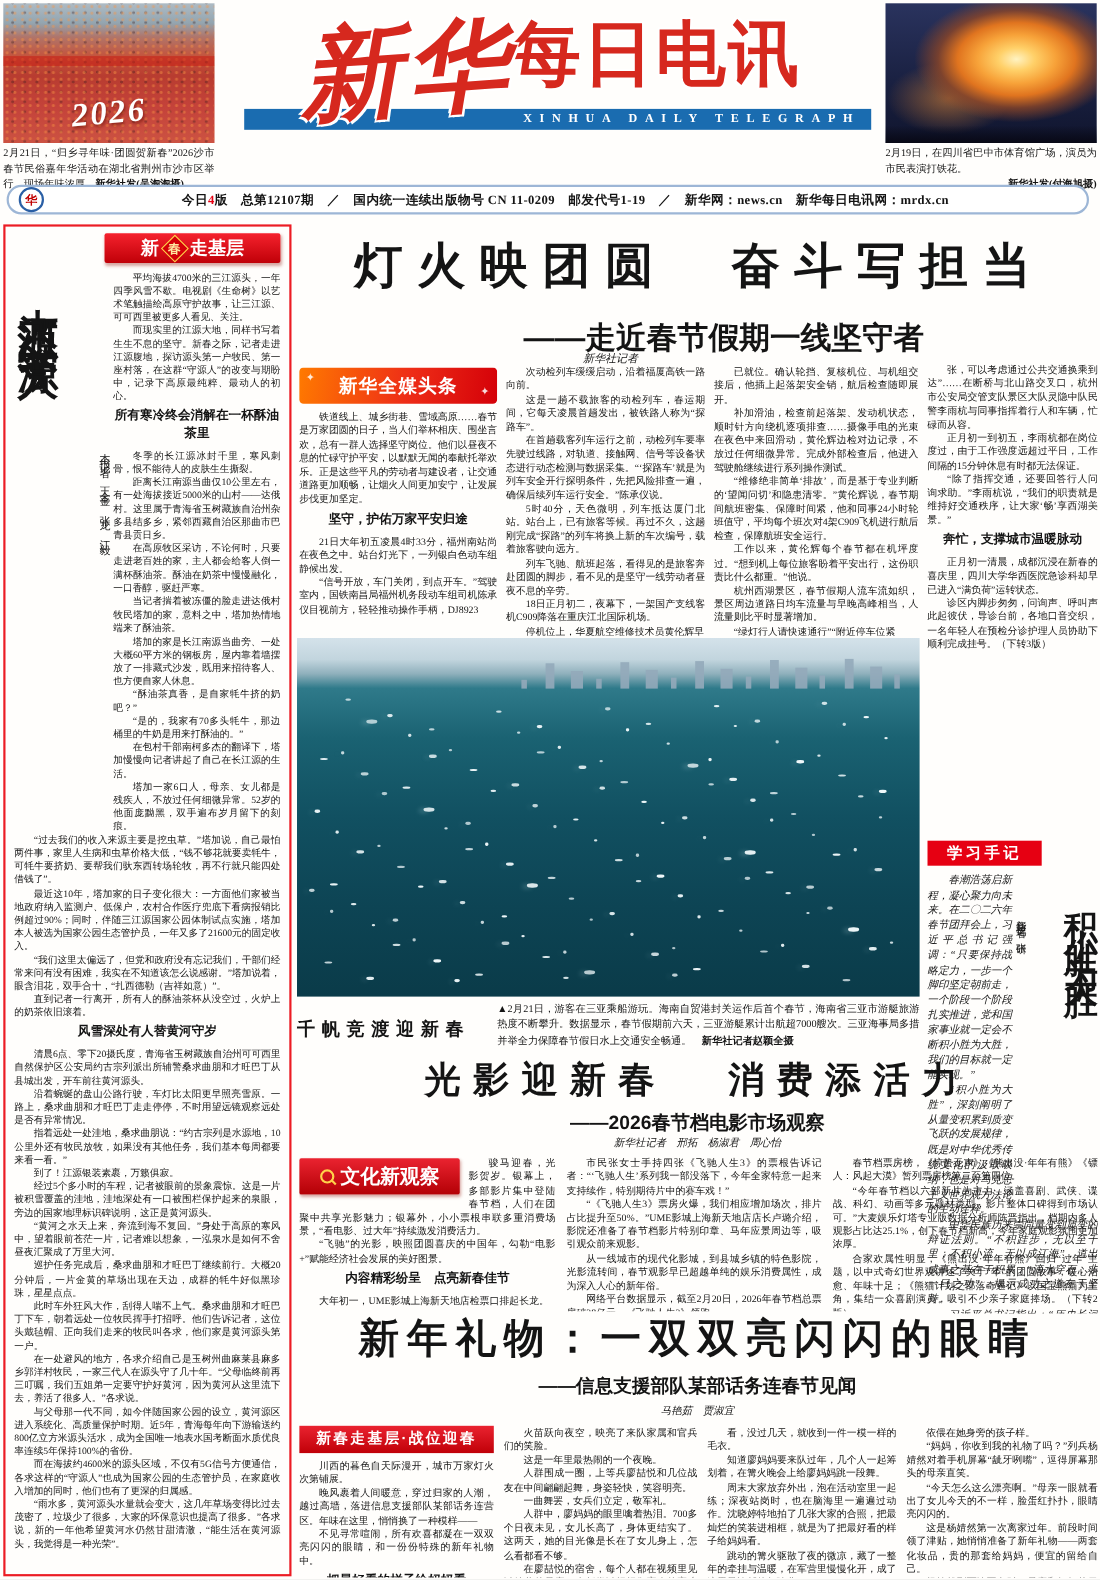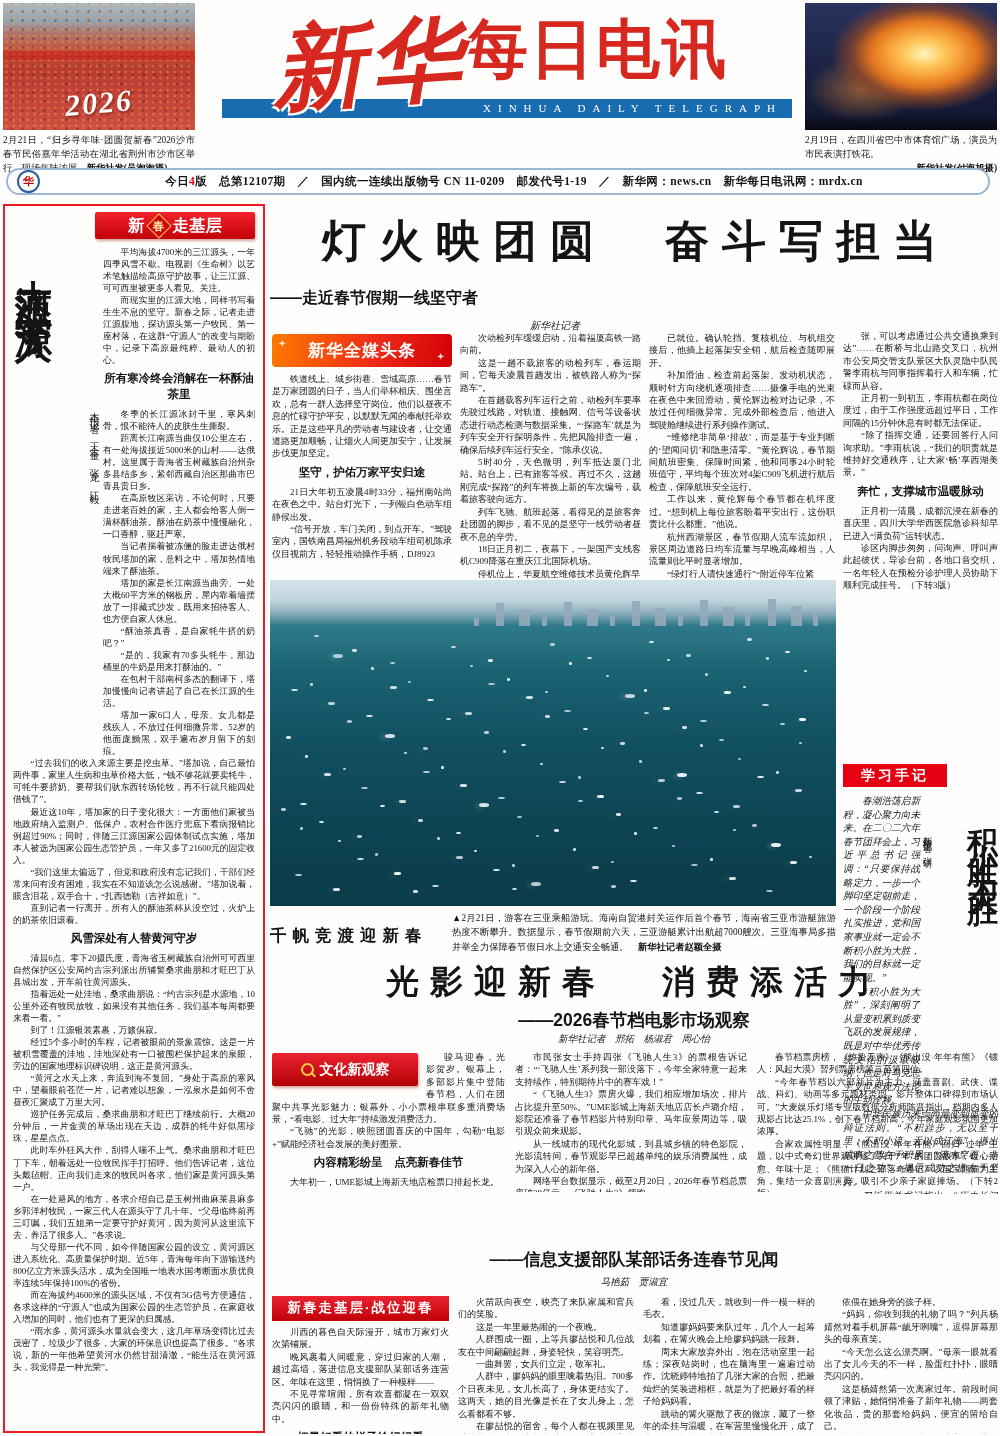--- a/index.html
+++ b/index.html
@@ -24,21 +24,21 @@
   #photoR:after{content:"";position:absolute;left:0;right:0;bottom:0;height:16px;
     background:linear-gradient(transparent,rgba(8,8,20,.95));}
   .tcap{position:absolute;width:192px;font-size:9.3px;line-height:1.5;text-align:justify;}
   #capL{left:3px;top:134px;} #capR{left:805px;top:134px;}
   .tcap .indent{text-indent:2em;margin:0;display:inline;}
   .tcap b{font-weight:bold;}
   #capR .credit-line{display:block;text-align:right;font-weight:bold;}
   
   #masthead{position:absolute;left:200px;top:2px;width:600px;height:164px;}
   #mastbar{position:absolute;left:22px;right:8px;top:97px;height:19px;background:#1a6cb0;}
-  #mastbar span{position:absolute;right:10px;top:3px;color:#fff;font-size:11px;font-weight:normal;letter-spacing:7px;}
+  #mastbar span{position:absolute;right:10px;top:3px;color:#fff;font-size:11px;font-weight:bold;letter-spacing:7px;}
   #masttitle{position:absolute;left:0;right:0;top:-6px;text-align:center;color:#d6281e;z-index:2;
     text-shadow:2px 2px 0 #fff,-2px -2px 0 #fff,2px -2px 0 #fff,-2px 2px 0 #fff;white-space:nowrap;}
   #masttitle .script{font-size:92px;font-weight:900;font-style:italic;letter-spacing:4px;
     display:inline-block;transform:rotate(-4deg) translateY(6px);}
   #masttitle .block{font-size:64px;font-weight:900;letter-spacing:2px;display:inline-block;vertical-align:18px;}
   #mastdate{position:absolute;left:0;right:0;top:124px;display:flex;justify-content:center;
     align-items:baseline;gap:16px;font-weight:bold;font-size:14.5px;white-space:nowrap;}
   #mastdate .dayred{color:#e60012;font-size:25px;}
   
   #infostrip{position:absolute;left:6px;top:168px;width:984px;height:27px;border:2px solid #9db6d6;
@@ -61,21 +61,21 @@
   #vtitle{position:absolute;left:0;top:4px;writing-mode:vertical-rl;font-size:37px;font-weight:900;
     letter-spacing:7px;line-height:1.05;}
   #vbyline{position:absolute;right:2px;top:158px;writing-mode:vertical-rl;font-size:10px;letter-spacing:4px;}
   #leftbody p{margin:0;text-indent:2em;}
   #leftbody h4, .ncol h4, .mcol h4, .gcol h4{font-family:"Liberation Sans","DejaVu Sans",sans-serif;
     font-size:11.5px;text-align:center;margin:5px 0;font-weight:bold;text-indent:0;}
   
   #maintitle{position:absolute;left:280px;top:212px;width:712px;display:flex;justify-content:space-between;
     padding:0 42px;box-sizing:border-box;font-size:44px;font-weight:900;white-space:nowrap;}
   #maintitle span{letter-spacing:13px;}
-  #mainsub{position:absolute;left:270px;top:288px;width:570px;text-align:left;font-size:16px;font-weight:bold;
+  #mainsub{position:absolute;left:270px;top:288px;width:570px;text-align:right;font-size:28px;font-weight:bold;
     font-family:"Liberation Sans","DejaVu Sans",sans-serif;}
   #mainby{position:absolute;left:270px;top:319px;width:570px;text-align:center;font-size:10px;font-style:italic;}
   .ncol,.mcol,.gcol{position:absolute;font-size:9px;line-height:1.38;text-align:justify;overflow:hidden;}
   .ncol p,.mcol p,.gcol p,#studybody p{margin:0;text-indent:2em;}
   #ncol1{left:272px;top:334px;width:180px;height:244px;}
   #ncol2{left:460px;top:332px;width:181px;height:246px;}
   #ncol3{left:649px;top:332px;width:186px;height:246px;}
   #ncol4{left:843px;top:330px;width:155px;height:428px;}
   .badge-qmtt{height:33px;margin-bottom:6px;background:linear-gradient(100deg,#ff7a00,#ee2d17 55%,#d40008);
     color:#fff;display:flex;align-items:center;justify-content:center;font-size:17px;font-weight:900;
@@ -97,21 +97,21 @@
   #movietitle{position:absolute;left:270px;top:960px;width:728px;display:flex;justify-content:center;gap:56px;
     font-size:33px;font-weight:900;white-space:nowrap;}
   #movietitle span{letter-spacing:11px;}
   #moviesub{position:absolute;left:270px;top:1008px;width:728px;text-align:center;font-size:17.5px;font-weight:bold;
     font-family:"Liberation Sans","DejaVu Sans",sans-serif;}
   #movieby{position:absolute;left:270px;top:1033px;width:728px;text-align:center;font-size:9.5px;font-style:italic;}
   #mcol1{left:272px;top:1051px;width:233px;height:141px;}
   #mcol2{left:515px;top:1051px;width:232px;height:141px;}
   #mcol3{left:757px;top:1051px;width:241px;height:141px;}
   .badge-whx{float:left;width:146px;height:33px;margin:2px 8px 3px 0;background:linear-gradient(180deg,#ea2330,#b30005);
-    color:#fff;display:flex;align-items:center;justify-content:center;gap:6px;font-size:14px;font-weight:900;
+    color:#fff;display:flex;align-items:center;justify-content:center;gap:6px;font-size:18px;font-weight:900;
     font-family:"Liberation Sans","DejaVu Sans",sans-serif;border-radius:2px;box-shadow:1px 2px 3px rgba(150,30,20,.4);}
   .mag{width:9px;height:9px;border:2px solid #ffd24a;border-radius:50%;position:relative;flex:0 0 auto;}
   .mag:after{content:"";position:absolute;width:5px;height:2px;background:#ffd24a;transform:rotate(45deg);
     right:-4px;bottom:-2px;}
   
   #gifttitle{position:absolute;left:270px;top:1192px;width:728px;text-align:center;font-size:37px;font-weight:900;
     letter-spacing:7px;white-space:nowrap;}
   #giftsub{position:absolute;left:270px;top:1248px;width:728px;text-align:center;font-size:17px;font-weight:bold;
     font-family:"Liberation Sans","DejaVu Sans",sans-serif;}
   #giftby{position:absolute;left:270px;top:1276px;width:728px;text-align:center;font-size:9.5px;font-style:italic;}
@@ -185,20 +185,21 @@
           <p>“酥油茶真香，是自家牦牛挤的奶吧？”</p>
           <p>“是的，我家有70多头牦牛，那边桶里的牛奶是用来打酥油的。”</p>
           <p>在包村干部南柯多杰的翻译下，塔加慢慢向记者讲起了自己在长江源的生活。</p>
           <p>塔加一家6口人，母亲、女儿都是残疾人，不放过任何细微异常。52岁的他面庞黝黑，双手遍布岁月留下的刻痕。</p>
           <p>“过去我们的收入来源主要是挖虫草。”塔加说，自己最怕两件事，家里人生病和虫草价格大低，“钱不够花就要卖牦牛，可牦牛要挤奶、要帮我们驮东西转场轮牧，再不行就只能四处借钱了”。</p>
           <p>最近这10年，塔加家的日子变化很大：一方面他们家被当地政府纳入监测户、低保户，农村合作医疗兜底下看病报销比例超过90%；同时，伴随三江源国家公园体制试点实施，塔加本人被选为国家公园生态管护员，一年又多了21600元的固定收入。</p>
           <p>“我们这里太偏远了，但党和政府没有忘记我们，干部们经常来问有没有困难，我实在不知道该怎么说感谢。”塔加说着，眼含泪花，双手合十，“扎西德勒（吉祥如意）”。</p>
           <p>直到记者一行离开，所有人的酥油茶杯从没空过，火炉上的奶茶依旧滚着。</p>
           <h4>风雪深处有人替黄河守岁</h4>
           <p>清晨6点、零下20摄氏度，青海省玉树藏族自治州可可西里自然保护区公安局约古宗列派出所辅警桑求曲朋和才旺巴丁从县城出发，开车前往黄河源头。</p>
+          <p>沿着蜿蜒的盘山公路行驶，车灯比太阳更早照亮雪原。一路上，桑求曲朋和才旺巴丁走走停停，不时用望远镜观察远处是否有异常情况。</p>
           <p>指着远处一处洼地，桑求曲朋说：“约古宗列是水源地，10公里外还有牧民放牧，如果没有其他任务，我们基本每周都要来看一看。”</p>
           <p>到了！江源银装素裹，万籁俱寂。</p>
           <p>经过5个多小时的车程，记者被眼前的景象震惊。这是一片被积雪覆盖的洼地，洼地深处有一口被围栏保护起来的泉眼，旁边的国家地理标识碑说明，这正是黄河源头。</p>
           <p>“黄河之水天上来，奔流到海不复回。”身处于高原的寒风中，望着眼前苍茫一片，记者难以想象，一泓泉水是如何不舍昼夜汇聚成了万里大河。</p>
           <p>巡护任务完成后，桑求曲朋和才旺巴丁继续前行。大概20分钟后，一片金黄的草场出现在天边，成群的牦牛好似黑珍珠，星星点点。</p>
           <p>此时车外狂风大作，刮得人喘不上气。桑求曲朋和才旺巴丁下车，朝着远处一位牧民挥手打招呼。他们告诉记者，这位头戴毡帽、正向我们走来的牧民叫各求，他们家是黄河源头第一户。</p>
           <p>在一处避风的地方，各求介绍自己是玉树州曲麻莱县麻多乡郭洋村牧民，一家三代人在源头守了几十年。“父母临终前再三叮嘱，我们五姐弟一定要守护好黄河，因为黄河从这里流下去，养活了很多人。”各求说。</p>
           <p>与父母那一代不同，如今伴随国家公园的设立，黄河源区进入系统化、高质量保护时期。近5年，青海每年向下游输送约800亿立方米源头活水，成为全国唯一地表水国考断面水质优良率连续5年保持100%的省份。</p>
           <p>而在海拔约4600米的源头区域，不仅有5G信号方便通信，各求这样的“守源人”也成为国家公园的生态管护员，在家庭收入增加的同时，他们也有了更深的归属感。</p>
           <p>“雨水多，黄河源头水量就会变大，这几年草场变得比过去茂密了，垃圾少了很多，大家的环保意识也提高了很多。”各求说，新的一年他希望黄河水仍然甘甜清澈，“能生活在黄河源头，我觉得是一种光荣”。</p>
@@ -440,20 +441,21 @@
       </div>
       <div>
           <p>春潮浩荡启新程，凝心聚力向未来。在二〇二六年春节团拜会上，习近平总书记强调：“只要保持战略定力，一步一个脚印坚定朝前走，一个阶段一个阶段扎实推进，党和国家事业就一定会不断积小胜为大胜，我们的目标就一定能实现。”</p>
           <p>“积小胜为大胜”，深刻阐明了从量变积累到质变飞跃的发展规律，既是对中华优秀传统文化的汲取吸纳，也是对马克思主义世界观方法论的生动诠释。</p>
           <p>中华民族历来崇尚量变到质变的辩证法则。“不积跬步，无以至千里；不积小流，无以成江海”，道出成事之基在于积累；“滴水穿石，非一日之功”，揭示成功之道在于坚持。</p>
           <p>习近平总书记指出：“历史长河波澜壮阔，一代又一代人接续奋斗创造了今天的中国。”从嘉兴南湖一叶红船启航，到领航中国号巨轮乘风破浪，我们党的百年历史，就是一部积小胜为大胜、积跬步至千里的创业史、奋斗史。在不屈不挠中寸积铢累，在艰苦奋斗中成长壮大，我们党终于带领中国人民“星火燎原”“愚公移山”，蹚出筚路辉煌的人间正道，印证聚沙成塔的历史逻辑。</p>
         </div>
     </div>
   </div>
 
+  <div id="gifttitle">新年礼物：一双双亮闪闪的眼睛</div>
   <div id="giftsub">——信息支援部队某部话务连春节见闻</div>
   <div id="giftby">马艳茹　贾淑宜</div>
   <div id="gcol1" class="gcol">
     <div class="badge-zwyc">新春走基层·战位迎春</div>
     <div>
         <p>川西的暮色自天际漫开，城市万家灯火次第铺展。</p>
         <p>晚风裹着人间暖意，穿过归家的人潮，越过高墙，落进信息支援部队某部话务连营区。年味在这里，悄悄换了一种模样——</p>
         <p>不见寻常喧闹，所有欢喜都凝在一双双亮闪闪的眼睛，和一份份特殊的新年礼物中。</p>
         <h4>把最好看的样子给妈妈看</h4>
       </div>

